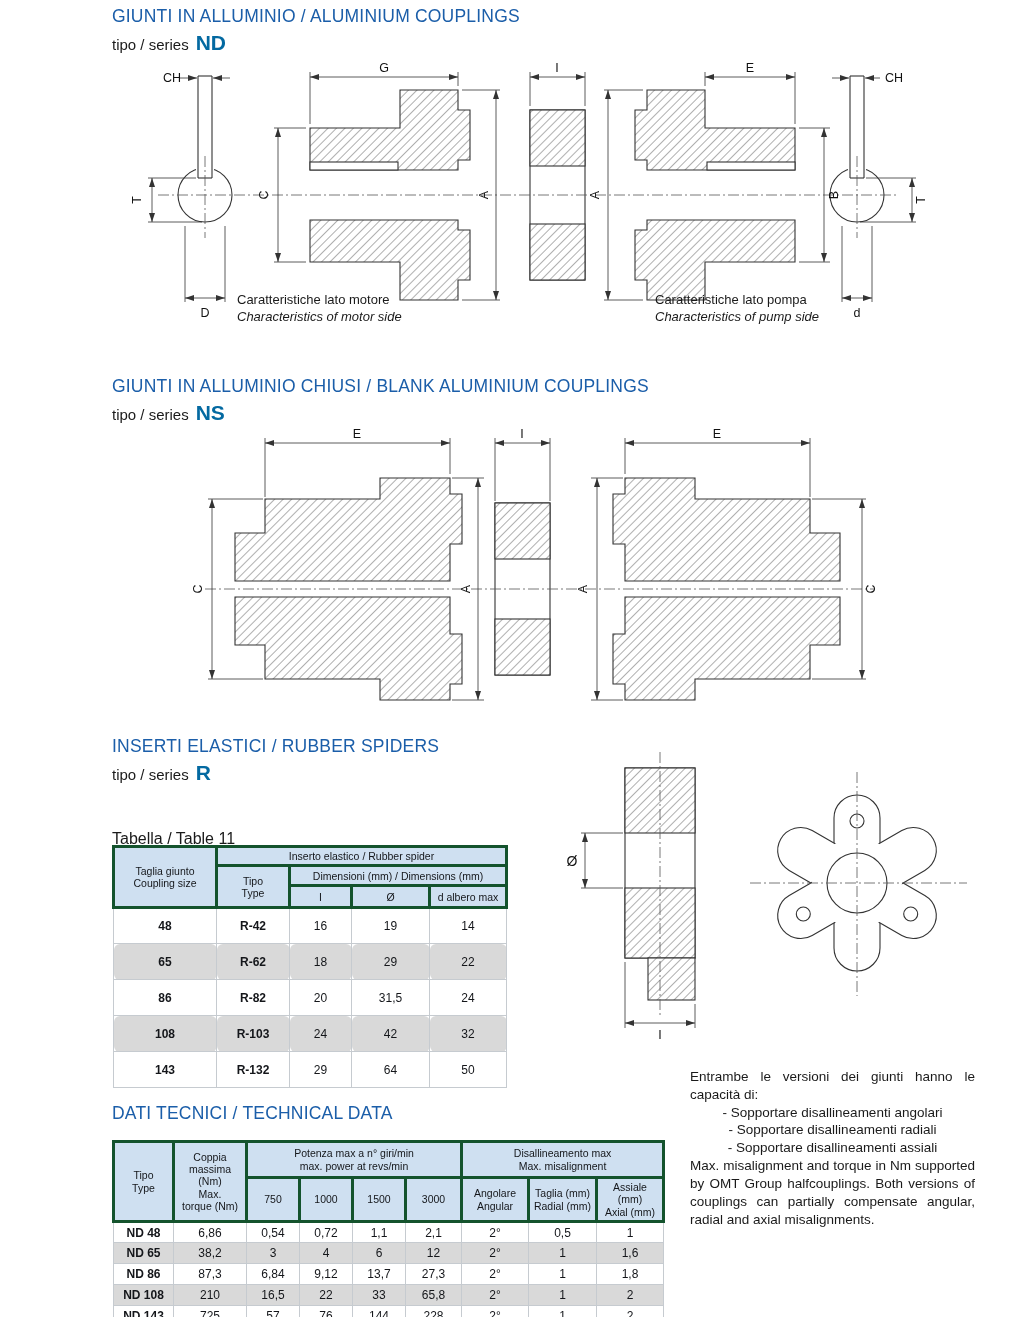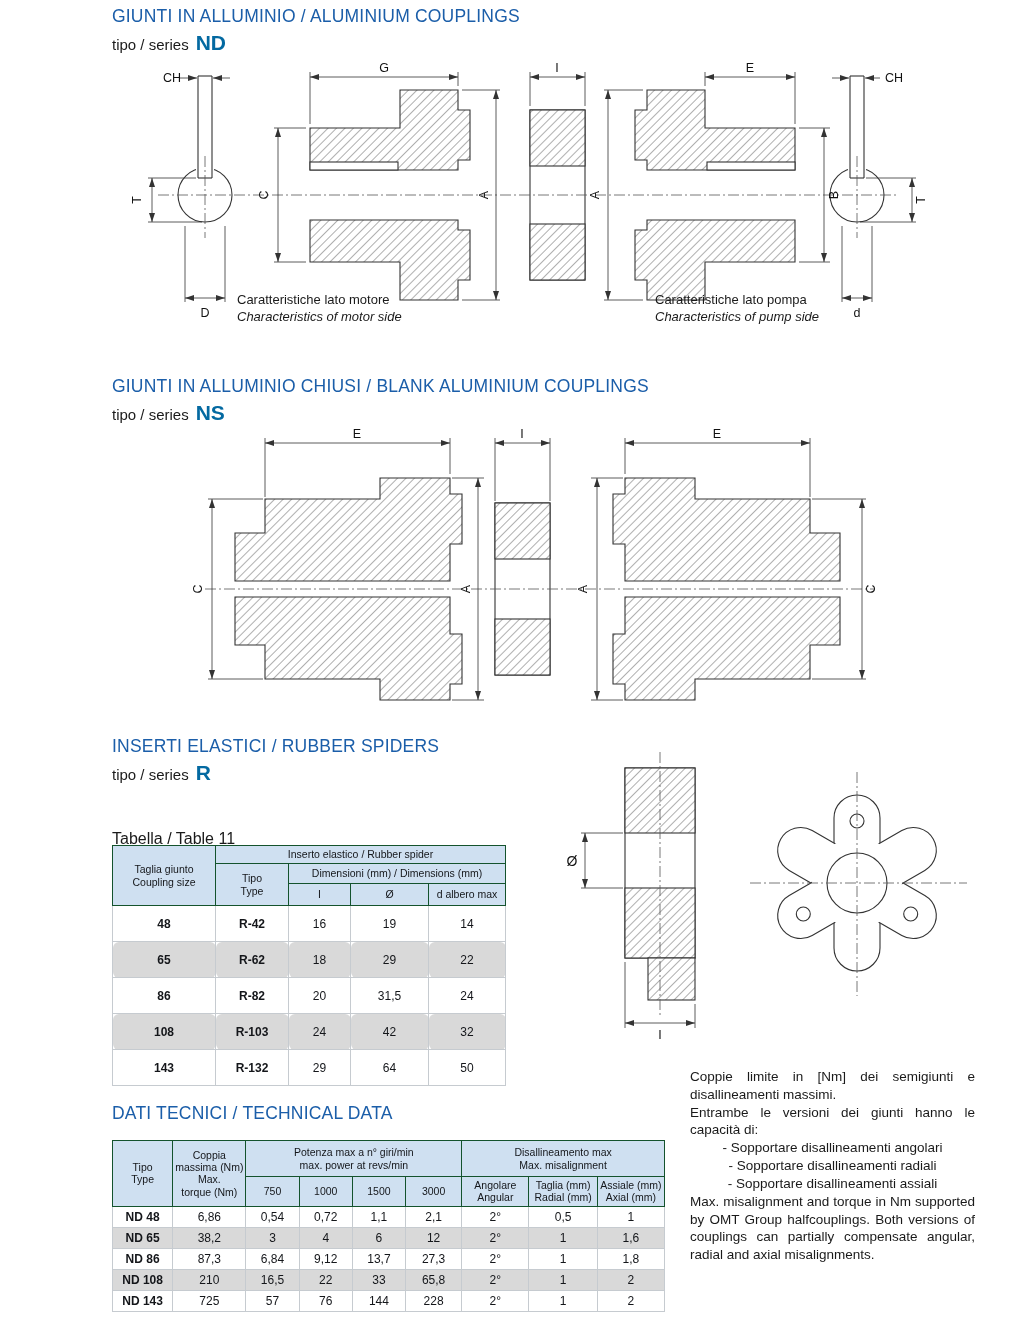--- a/index.html
+++ b/index.html
@@ -7,21 +7,21 @@
   body { font-family:"Liberation Sans", sans-serif; color:#111; }
   .page { position:relative; width:1013px; height:1317px; background:#ffffff; overflow:hidden; }
   .abs { position:absolute; }
   .sec-title { margin:0; font-size:17.5px; font-weight:400; color:#1b5ea9; letter-spacing:.2px; }
   .series-line { font-size:15px; color:#1a1a1a; }
   .series-name { font-size:21px; font-weight:700; color:#0369a1; margin-left:7px; }
   .table-caption { font-size:16px; color:#1a1a1a; }
   .caption { font-size:13px; line-height:1.3; color:#1a1a1a; }
   .caption .en { font-style:italic; }
   table.data { border-collapse:collapse; table-layout:fixed; border:1px solid #93a9bb; }
-  table.data th { background:#cfe0f1; border:1px solid #14532d; font-weight:400; font-size:10.5px;
+  table.data th { background:#cfe0f1; border:3px solid #14532d; font-weight:400; font-size:10.5px;
                   line-height:1.18; padding:2px 2px; text-align:center; vertical-align:middle; color:#14161a; }
   table.data td { border:1px solid #c6cbd0; font-size:12px; padding:2px 3px; text-align:center; color:#14161a; background:#fff; }
   table.data tbody tr:nth-child(even) td { background:#d9d9d9; }
   td.rowhead { font-weight:700; }
   .t11 td { height:36px;border-radius:6px; }
   .t11 thead tr:nth-child(1) th { height:18px; }
   .t11 thead tr:nth-child(2) th { height:20px; }
   .t11 thead tr:nth-child(3) th { height:22px; }
   .tech td { height:21px; }
   .tech thead tr:nth-child(1) th { height:36px; }
@@ -472,21 +472,20 @@
         <td>144</td>
         <td>228</td>
         <td>2°</td>
         <td>1</td>
         <td>2</td>
       </tr>
     </tbody>
   </table>
 
   <div class="notes abs" style="left:690px; top:1068px;">
-    <p>Coppie limite in [Nm] dei semigiunti e disallineamenti massimi.</p>
     <p>Entrambe le versioni dei giunti hanno le capacità di:</p>
     <p class="item">- Sopportare disallineamenti angolari</p>
     <p class="item">- Sopportare disallineamenti radiali</p>
     <p class="item">- Sopportare disallineamenti assiali</p>
     <p class="gap">Max. misalignment and torque in Nm supported by OMT Group halfcouplings. Both versions of couplings can partially compensate angular, radial and axial misalignments.</p>
   </div>
 
 </div>
 
 </body></html>

